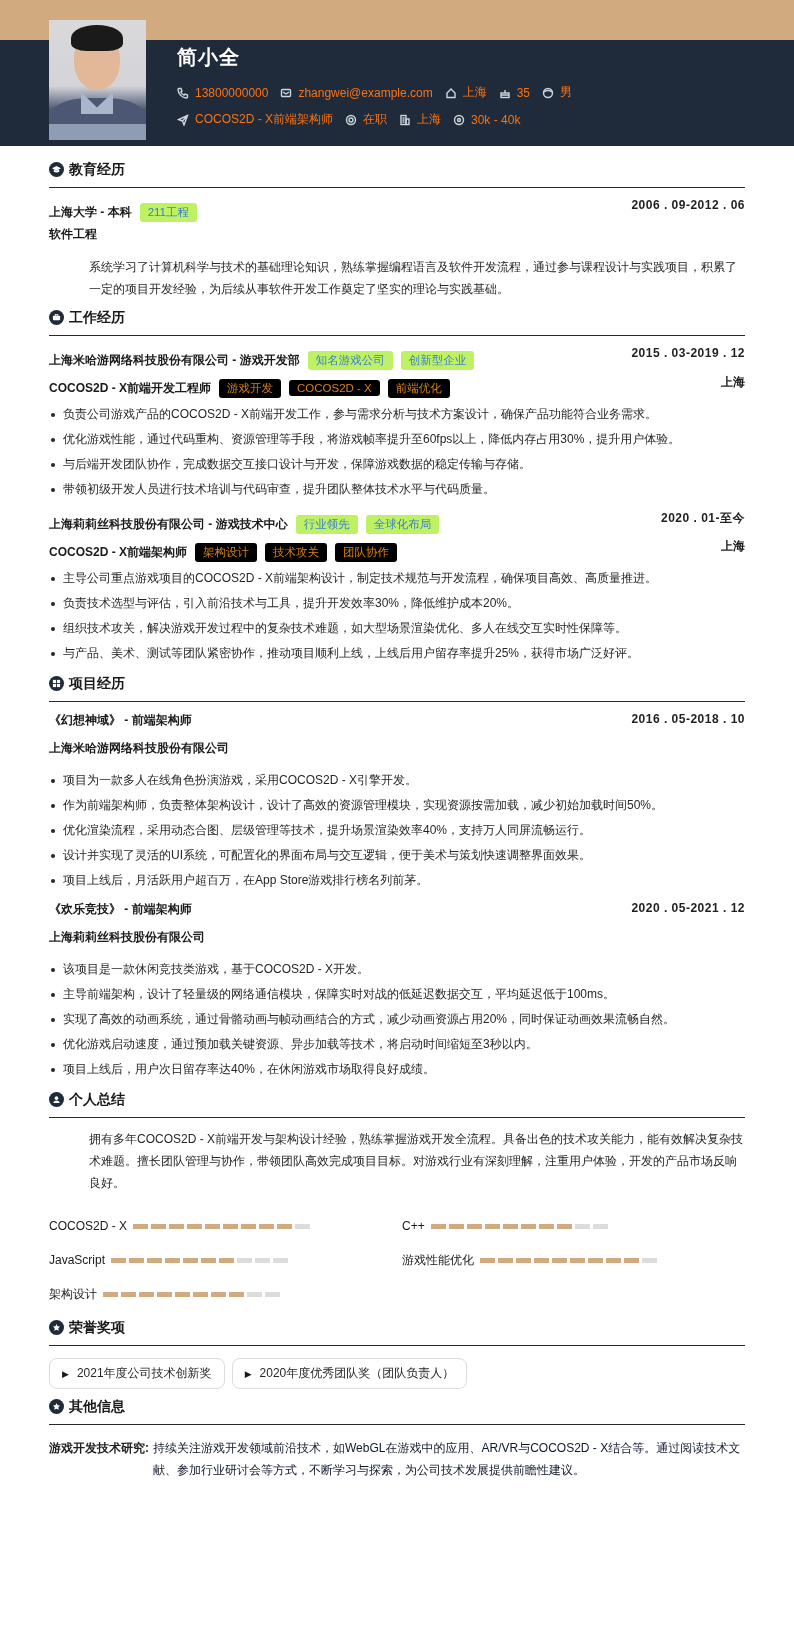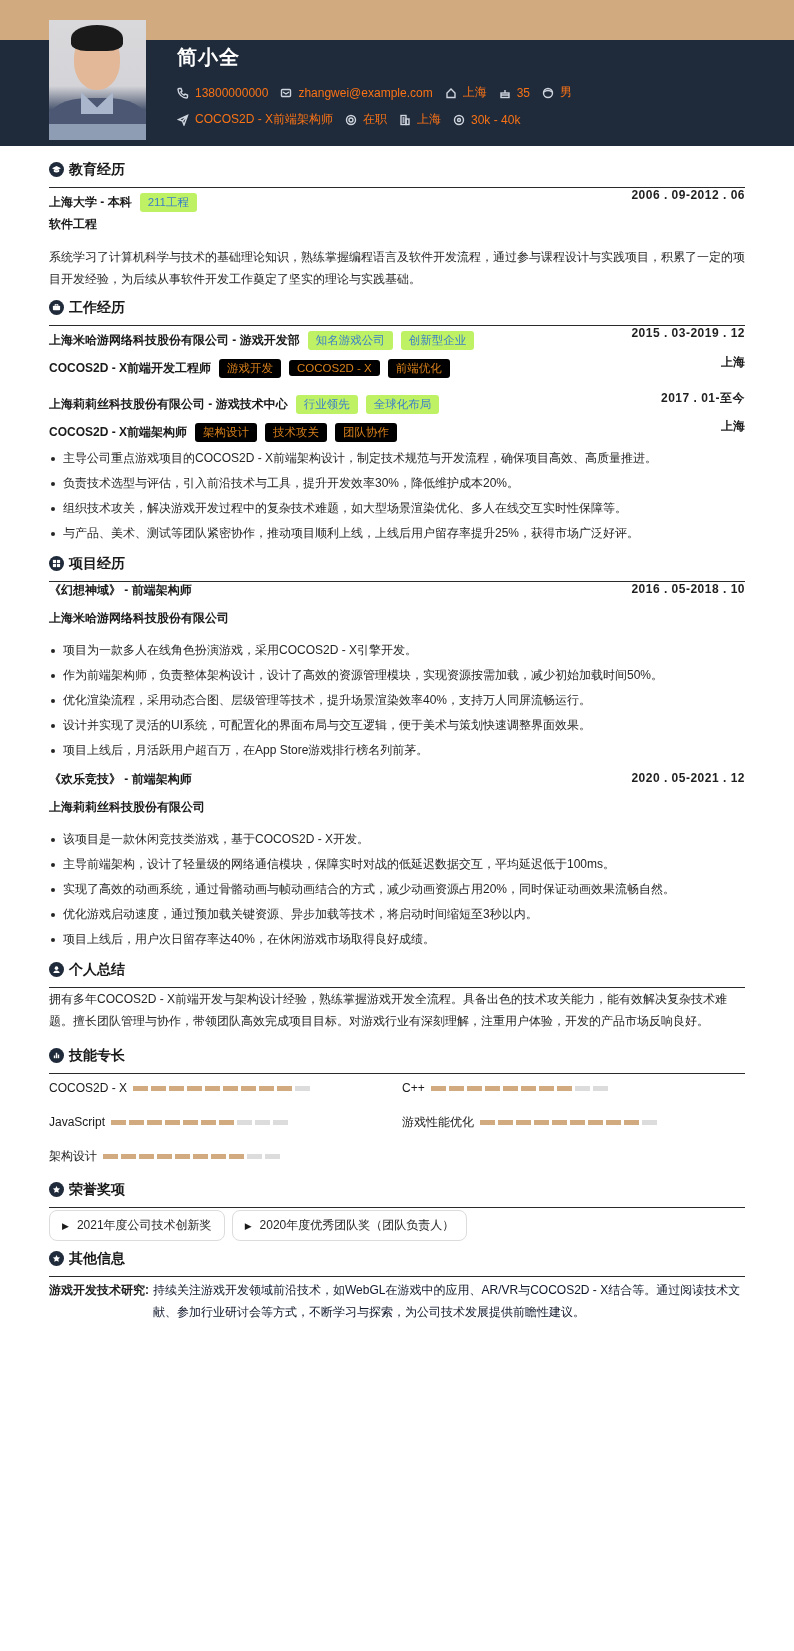--- a/index.html
+++ b/index.html
@@ -15,32 +15,32 @@
   .photo .stripe { position: absolute; left: 0; top: 104px; width: 97px; height: 16px; background: #8e9cb4; }
   .name { position: absolute; left: 177px; top: 4px; color: #fff; font-size: 20px; font-weight: bold; letter-spacing: 1px; }
   .info-row { position: absolute; left: 177px; display: flex; align-items: center; color: #f97316; font-size: 12px; }
   .info-row.r1 { top: 44px; }
   .info-row.r2 { top: 71px; }
   .info-item { display: flex; align-items: center; margin-right: 12px; }
   .info-item .ic { width: 12px; height: 12px; margin-right: 6px; display: inline-flex; align-items: center; justify-content: center; }
   .info-item .ic svg { width: 12px; height: 12px; stroke: #cfd5de; fill: none; stroke-width: 1.4; }
   .content { padding: 0 49px 0 49px; }
   .section { margin-top: 18px; }
-  .section-title { display: flex; align-items: center; height: 24px; border-bottom: 1.5px solid #2a2a2a; padding-bottom: 12px; }
+  .section-title { display: flex; align-items: center; height: 24px; border-bottom: 1.5px solid #2a2a2a; padding-bottom: 12px; margin-bottom: 10px; }
   .section-title .sicon { width: 15px; height: 15px; border-radius: 50%; background: #1f2a3a; margin-right: 5px; display: inline-flex; align-items: center; justify-content: center; }
   .section-title .sicon svg { width: 9px; height: 9px; fill: #fff; }
   .section-title .stext { font-size: 14px; font-weight: bold; color: #1a1a1a; }
   .row-head { display: flex; justify-content: space-between; height: 28px; }
   .row-head .left { display: flex; align-items: center; }
   .bold { font-weight: bold; font-size: 12px; color: #1a1a1a; }
   .date { font-weight: bold; font-size: 12px; letter-spacing: 0.5px; }
   .tag { display: inline-block; font-size: 11.5px; padding: 2px 8px; border-radius: 3px; margin-left: 8px; }
   .tag.blue { background: #bef264; color: #3d7fc7; }
   .tag.orange { background: #000000; color: #d9801c; }
-  .para { font-size: 12px; line-height: 22px; color: #262626; }
+  .para { font-size: 12px; line-height: 22px; color: #262626; margin-left: 40px; }
   ul.bullets { list-style: none; }
   ul.bullets li { position: relative; padding-left: 14px; font-size: 12px; line-height: 25px; color: #262626; }
   ul.bullets li::before { content: ""; position: absolute; left: 2px; top: 11px; width: 4px; height: 4px; border-radius: 50%; background: #262626; }
   .entry { margin-bottom: 8px; }
   .skills { display: grid; grid-template-columns: 353px 353px; row-gap: 14px; padding-top: 4px; }
   .skill { display: flex; align-items: center; height: 20px; }
   .skill .sname { font-size: 12px; margin-right: 6px; color: #1a1a1a; }
   .bars { display: flex; }
   .bar { width: 15px; height: 5px; margin-right: 3px; background: #dcdcdc; }
   .bar.on { background: #d2aa7f; }
@@ -194,29 +194,35 @@
       </div>
       <div class="row-head">
         <div class="left">
           <span class="bold">COCOS2D - X前端开发工程师</span>
           <span class="tag orange">游戏开发</span>
           <span class="tag orange">COCOS2D - X</span>
           <span class="tag orange">前端优化</span>
         </div>
         <span class="bold">上海</span>
       </div>
+      <ul class="bullets">
+        <li>负责公司游戏产品的COCOS2D - X前端开发工作，参与需求分析与技术方案设计，确保产品功能符合业务需求。</li>
+        <li>优化游戏性能，通过代码重构、资源管理等手段，将游戏帧率提升至60fps以上，降低内存占用30%，提升用户体验。</li>
+        <li>与后端开发团队协作，完成数据交互接口设计与开发，保障游戏数据的稳定传输与存储。</li>
+        <li>带领初级开发人员进行技术培训与代码审查，提升团队整体技术水平与代码质量。</li>
+      </ul>
     </div>
     <div class="entry">
       <div class="row-head">
         <div class="left">
           <span class="bold">上海莉莉丝科技股份有限公司 - 游戏技术中心</span>
           <span class="tag blue">行业领先</span>
           <span class="tag blue">全球化布局</span>
         </div>
-        <span class="date">2017 . 01-至今</span>
+        <span class="date">2020 . 01-至今</span>
       </div>
       <div class="row-head">
         <div class="left">
           <span class="bold">COCOS2D - X前端架构师</span>
           <span class="tag orange">架构设计</span>
           <span class="tag orange">技术攻关</span>
           <span class="tag orange">团队协作</span>
         </div>
         <span class="bold">上海</span>
       </div>
@@ -282,30 +288,20 @@
             <circle cx="5" cy="3.5" r="2"></circle>
             <path d="M1.5 9c0-2 1.6-3 3.5-3s3.5 1 3.5 3z"></path>
           </svg>
         </span>
       <span class="stext">个人总结</span>
     </div>
     <div class="para">拥有多年COCOS2D - X前端开发与架构设计经验，熟练掌握游戏开发全流程。具备出色的技术攻关能力，能有效解决复杂技术难题。擅长团队管理与协作，带领团队高效完成项目目标。对游戏行业有深刻理解，注重用户体验，开发的产品市场反响良好。</div>
   </div>
 
   <div class="section">
-    <div class="section-title">
-      <span class="sicon">
-          <svg viewBox="0 0 10 10">
-            <rect x="2" y="5" width="1.6" height="3"></rect>
-            <rect x="4.2" y="2" width="1.6" height="6"></rect>
-            <rect x="6.4" y="4" width="1.6" height="4"></rect>
-          </svg>
-        </span>
-      <span class="stext">技能专长</span>
-    </div>
     <div class="skills" id="skills-grid">
         <div class="skill">
           <span class="sname">COCOS2D - X</span>
           <span class="bars">
             <span class="bar on"></span>
             <span class="bar on"></span>
             <span class="bar on"></span>
             <span class="bar on"></span>
             <span class="bar on"></span>
             <span class="bar on"></span>

